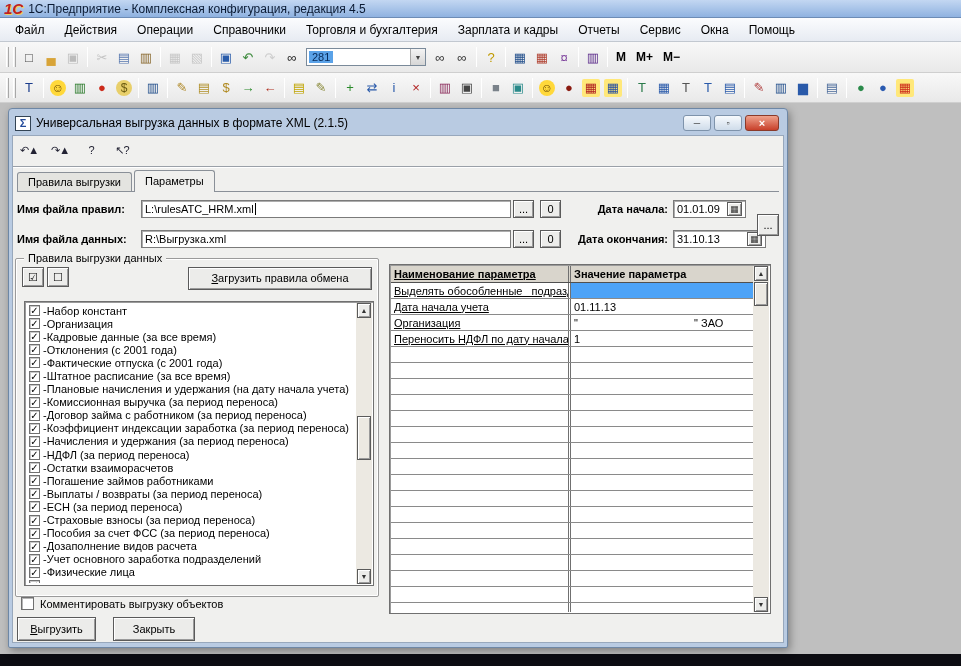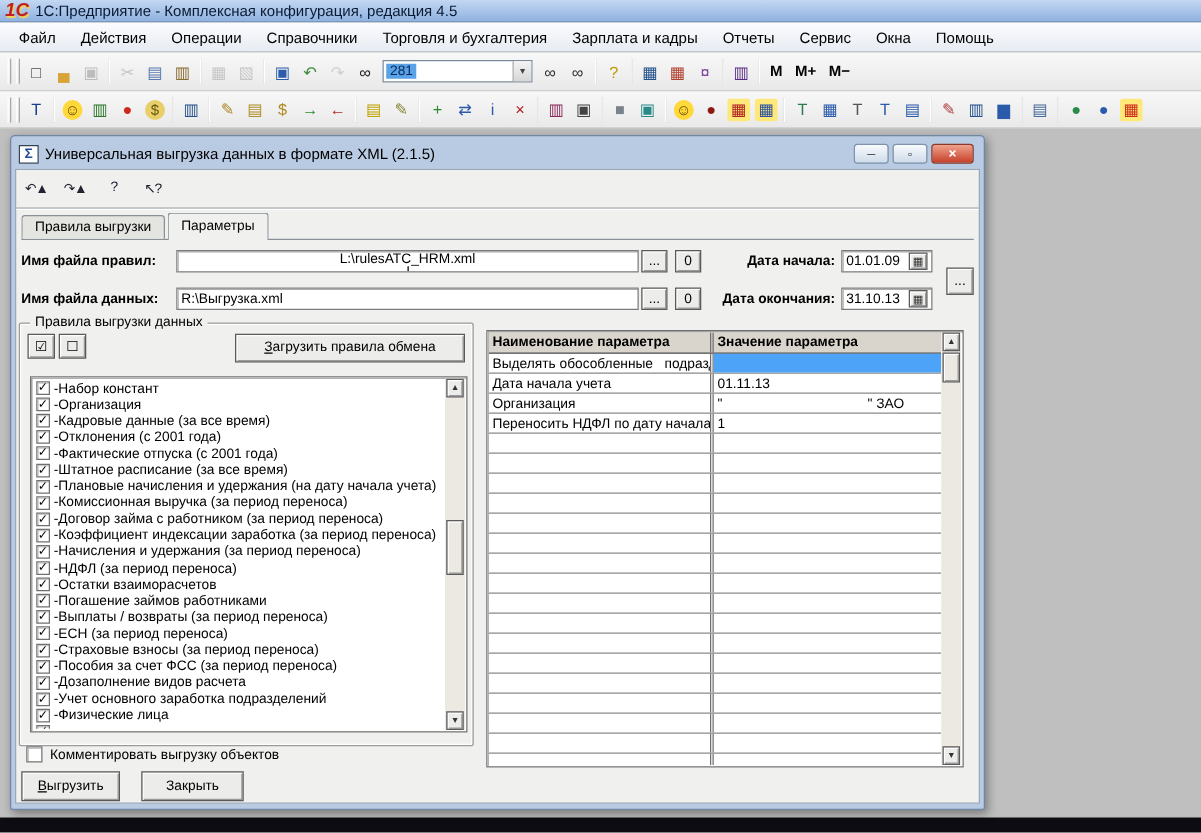--- a/index.html
+++ b/index.html
@@ -98,21 +98,21 @@
   .sarrow.up{top:0;} .sarrow.dn{bottom:0;}
   .sthumb{position:absolute;left:1px;width:14px;background:#ece9e2;border:1px solid #5a5a5a;
     box-shadow:inset 1px 1px 0 #fff, inset -1px -1px 0 #9a9a9a;}
 
   .ptable{position:absolute;left:376px;top:128px;width:382px;height:350px;background:#fff;
     border:1px solid #707070;box-shadow:inset 1px 1px 0 #9a9a9a;overflow:hidden;}
   .pt-inner{position:absolute;left:1px;top:1px;right:17px;bottom:1px;overflow:hidden;}
   .tr{display:flex;height:16px;border-bottom:1px solid #8a8a8a;}
   .tr.head{height:17px;background:#d9d5cc;border-bottom:1px solid #505050;font-weight:bold;}
   .td{display:flex;align-items:center;padding:0 3px;overflow:hidden;white-space:pre;}
-  .td-name{width:180px;border-right:3px double #707070;flex:none;}
+  .td-name{width:180px;border-right:3px double #707070;flex:none;text-decoration:underline;}
   .td-val{flex:1;}
   .td-val.sel{background:#4da3f7;}
 
   .chk-line{position:absolute;left:8px;top:461px;display:flex;align-items:center;gap:6px;}
   .chk-box{width:13px;height:13px;background:#fff;border:1px solid #707070;
     box-shadow:inset 1px 1px 0 #b5b5b5;}
   .bottom-btn{position:absolute;top:481px;height:24px;display:block;text-align:center;
     line-height:22px;}
 </style>
 </head>
@@ -267,39 +267,39 @@
           <div class="dlg-tool">↖?</div>
         </div>
       <div class="dlg-tools-line"></div>
 
       <div class="tabs" id="tabs">
           <div class="tab">Правила выгрузки</div>
           <div class="tab active">Параметры</div>
         </div>
 
       <div class="flabel" style="left:4px;top:64px;">Имя файла правил:</div>
-      <div class="input" style="left:128px;top:64px;width:370px;flex-direction:column;">
+      <div class="input" style="left:128px;top:64px;width:370px;">
         <span>L:\rulesATC_HRM.xml</span><span class="caret"></span>
       </div>
       <div class="btn3d sq" style="left:500px;top:64px;width:21px;">...</div>
       <div class="btn3d sq" style="left:527px;top:64px;width:21px;">0</div>
       <div class="flabel" style="left:545px;top:64px;width:110px;justify-content:flex-end;">Дата начала:</div>
       <div class="input" style="left:660px;top:64px;width:73px;">
         <span>01.01.09</span>
         <span class="btn3d cal-btn">▦</span>
       </div>
 
       <div class="flabel" style="left:4px;top:94px;">Имя файла данных:</div>
       <div class="input" style="left:128px;top:94px;width:370px;">
         <span>R:\Выгрузка.xml</span>
       </div>
       <div class="btn3d sq" style="left:500px;top:94px;width:21px;">...</div>
       <div class="btn3d sq" style="left:527px;top:94px;width:21px;">0</div>
       <div class="flabel" style="left:545px;top:94px;width:110px;justify-content:flex-end;">Дата окончания:</div>
-      <div class="input" style="left:660px;top:94px;width:73px;">
+      <div class="input" style="left:660px;top:94px;width:93px;">
         <span>31.10.13</span>
         <span class="btn3d cal-btn">▦</span>
       </div>
 
       <div class="btn3d sq" style="left:744px;top:78px;width:22px;height:22px;">...</div>
 
       <div class="groupbox">
         <div class="legend">Правила выгрузки данных</div>
         <div class="btn3d gb-btn" style="left:6px;top:8px;">
             <span>☑</span>

